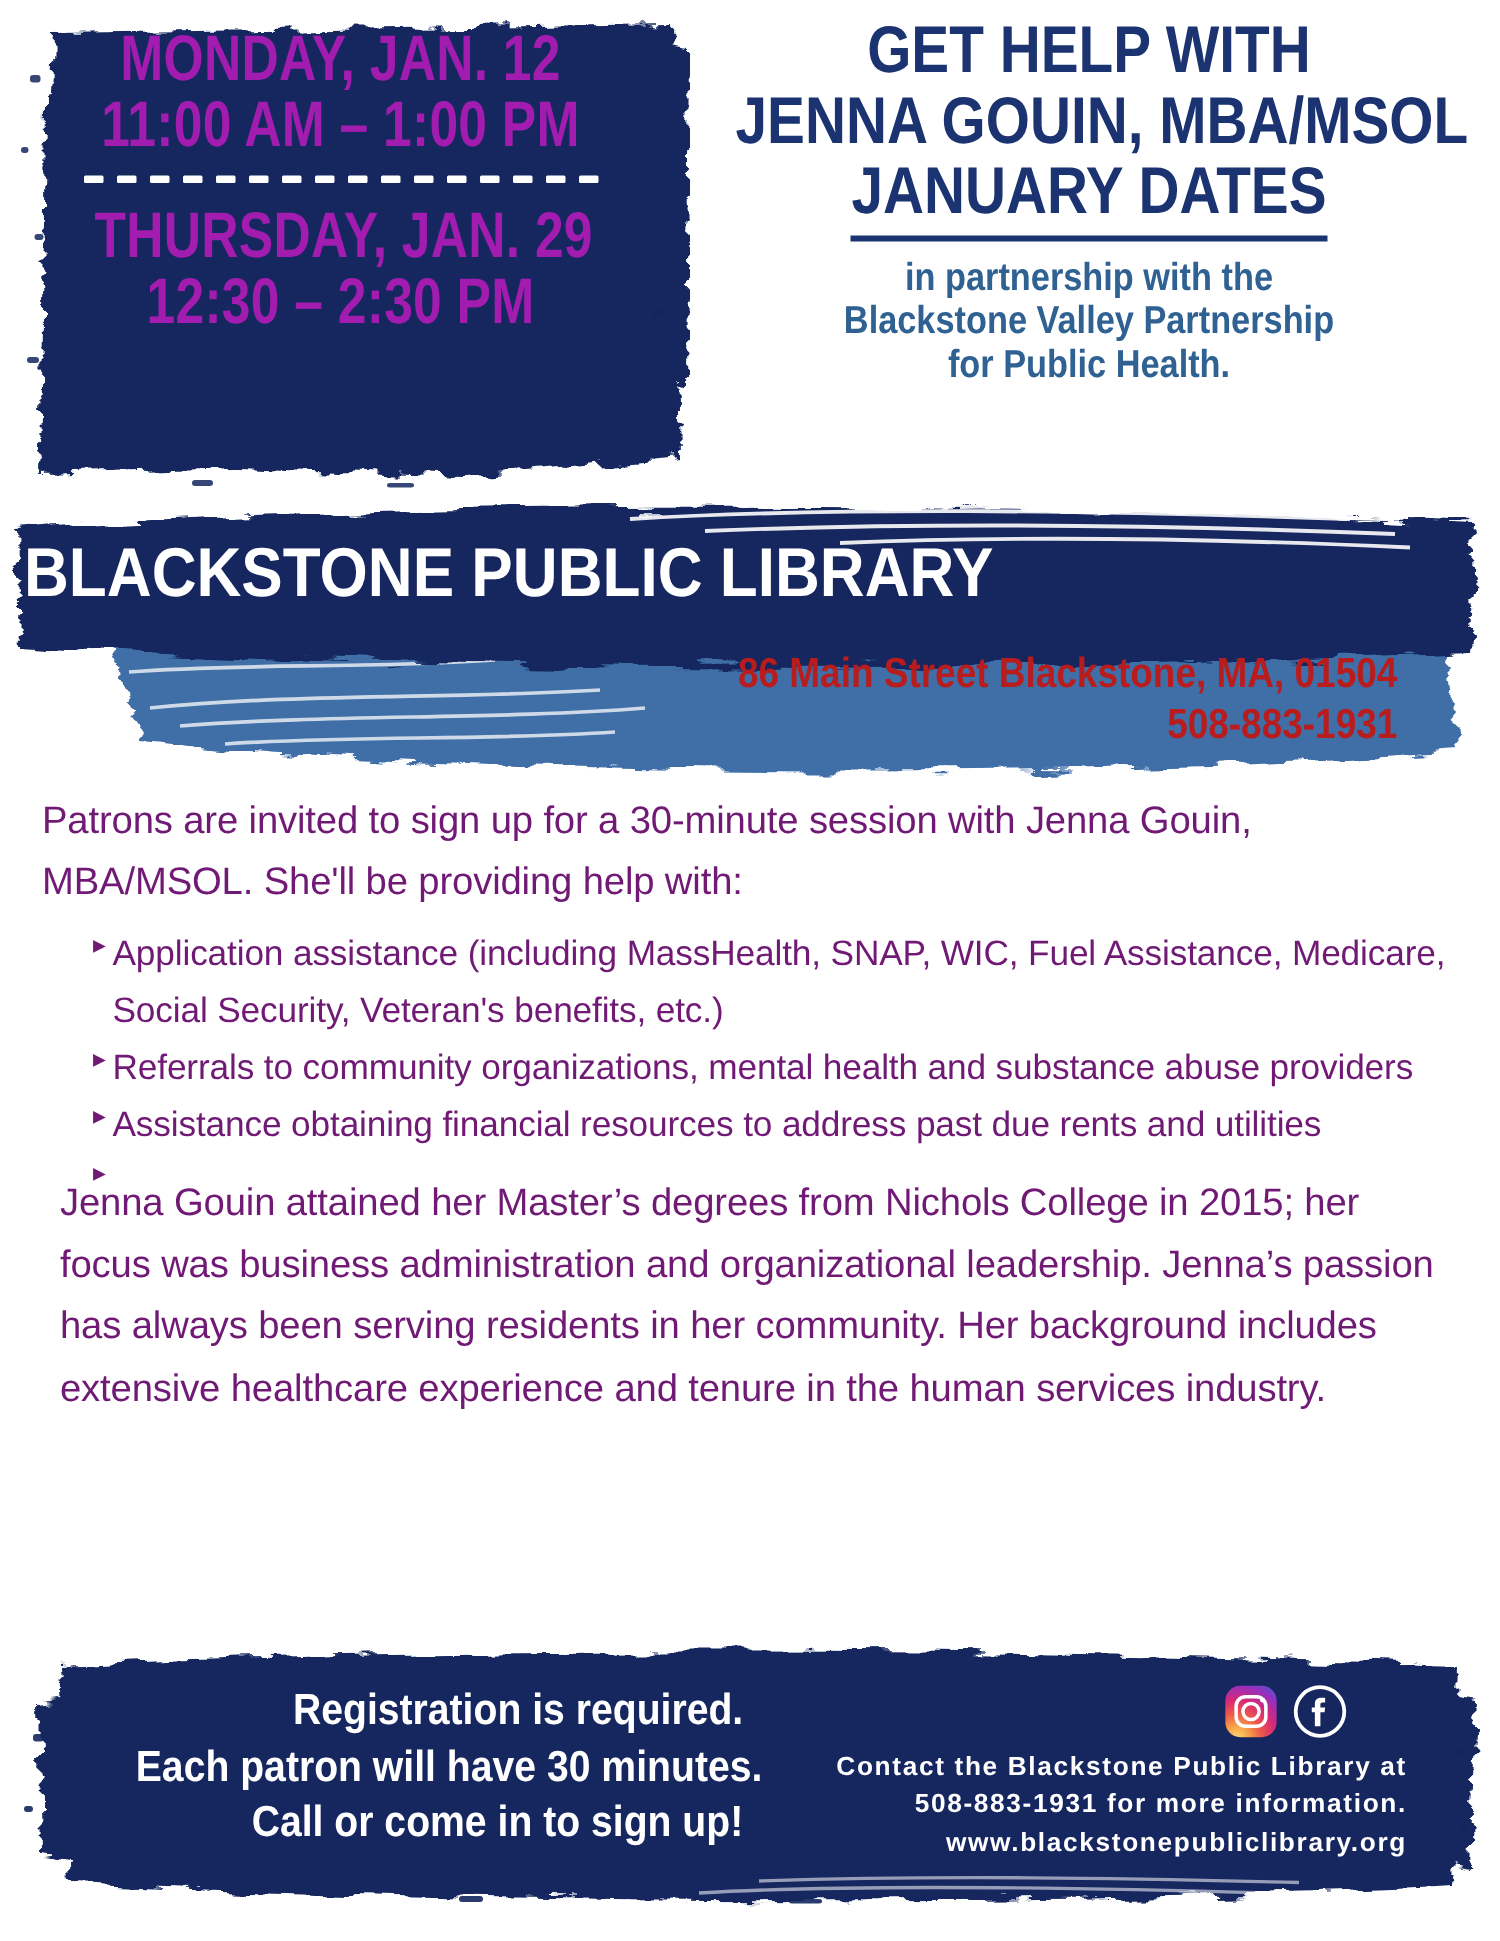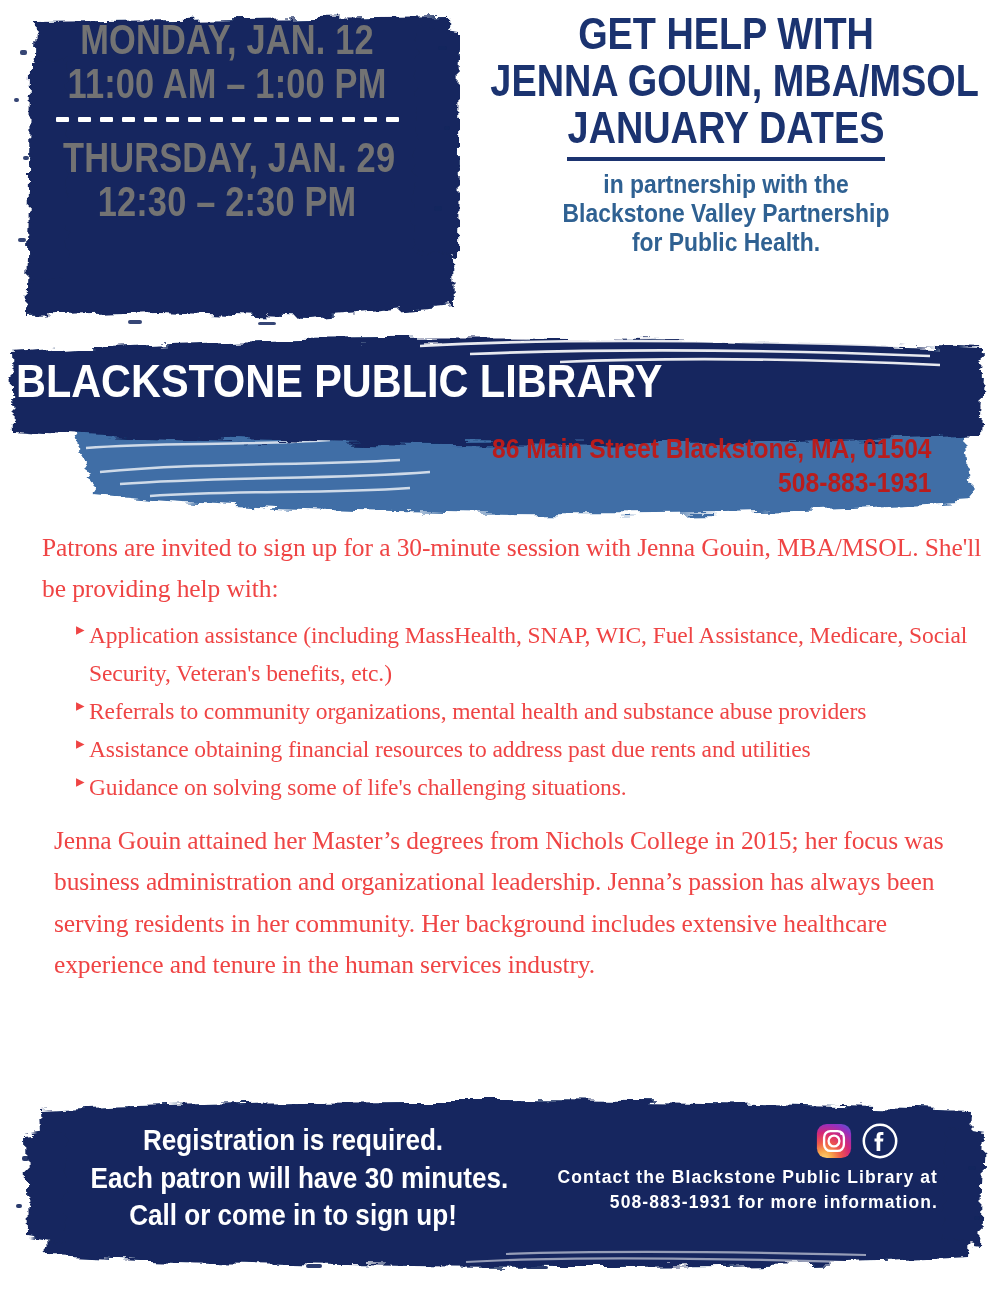--- a/index.html
+++ b/index.html
@@ -21,21 +21,21 @@
 
   
   #date-brush-wrap {
     left: 8px; top: 6px; width: 452px; height: 320px;
   }
   #date-brush-svg { display: block; width: 452px; height: 320px; }
 
   #date-text {
     left: 22px; top: 16px; width: 410px;
     text-align: center;
-    color: #737373;
+    color: #a21caf;
     line-height: 1.0;
   }
   .date-line {
     font-family: "Liberation Sans", sans-serif;
     font-weight: bold;
     letter-spacing: 0.2px;
     transform: scaleX(0.80);
     transform-origin: center center;
     white-space: nowrap;
   }
@@ -114,23 +114,23 @@
     font-weight: bold;
     font-size: 28px;
     line-height: 1.22;
     transform: scaleX(0.88);
     transform-origin: right center;
     white-space: nowrap;
   }
 
   
   #body-copy {
-    left: 42px; top: 527px; width: 950px;
-    font-family: Liberation Serif, serif;
-    color: #ef4444;
+    left: 28px; top: 527px; width: 950px;
+    font-family: Liberation Sans, sans-serif;
+    color: #701a75;
   }
   .para {
     font-size: 25.5px;
     line-height: 1.62;
     margin: 0 0 6px 0;
     letter-spacing: -0.1px;
   }
   #bullet-list {
     list-style: none;
     margin: 2px 0 10px 0;
@@ -157,21 +157,21 @@
     letter-spacing: -0.1px;
     width: 930px;
   }
 
   
   #footer-wrap { left: 6px; top: 1096px; width: 988px; height: 178px; }
   #footer-svg { display: block; width: 988px; height: 178px; }
 
   #footer-left {
     left: 68px; top: 1122px; width: 450px;
-    text-align: center;
+    text-align: right;
     color: #ffffff;
   }
   .footer-cta {
     font-family: "Liberation Sans", sans-serif;
     font-weight: bold;
     font-size: 29px;
     line-height: 1.30;
     transform: scaleX(0.90);
     transform-origin: center center;
     white-space: nowrap;
@@ -322,21 +322,20 @@
     <li>
       <span class="bullet-mark">▸</span>
       <span>Referrals to community organizations, mental health and substance abuse providers</span>
     </li>
     <li>
       <span class="bullet-mark">▸</span>
       <span>Assistance obtaining financial resources to address past due rents and utilities</span>
     </li>
     <li>
       <span class="bullet-mark">▸</span>
-      <span>Guidance on solving some of life's challenging situations.</span>
     </li>
   </ul>
 
   <p id="bio-para">Jenna Gouin attained her Master’s degrees from Nichols College in 2015; her focus was business administration and organizational leadership. Jenna’s passion has always been serving residents in her community. Her background includes extensive healthcare experience and tenure in the human services industry.</p>
 </div>
 
 <div class="abs" id="footer-wrap">
   <svg id="footer-svg" viewBox="0 0 988 178" xmlns="http://www.w3.org/2000/svg">
     <defs>
       <filter id="roughEdge4">
@@ -392,13 +391,14 @@
 
     <svg class="social-ico" viewBox="0 0 40 40" xmlns="http://www.w3.org/2000/svg">
       <circle cx="20" cy="20" r="18" fill="none" stroke="#ffffff" stroke-width="2.8"></circle>
       <path d="M23.4 20.6h-3.1V31h-4.1V20.6h-2.3v-3.5h2.3v-2.6c0-2.9 1.5-4.6 4.6-4.6h3v3.5h-2c-1 0-1.5.5-1.5 1.5v2.2h3.5z" fill="#ffffff"></path>
     </svg>
 
   </div>
 
   <div class="footer-info">Contact the Blackstone Public Library at</div>
   <div class="footer-info">508-883-1931 for more information.</div>
+  <div class="footer-info">www.blackstonepubliclibrary.org</div>
 </div>
 
 </body></html>

